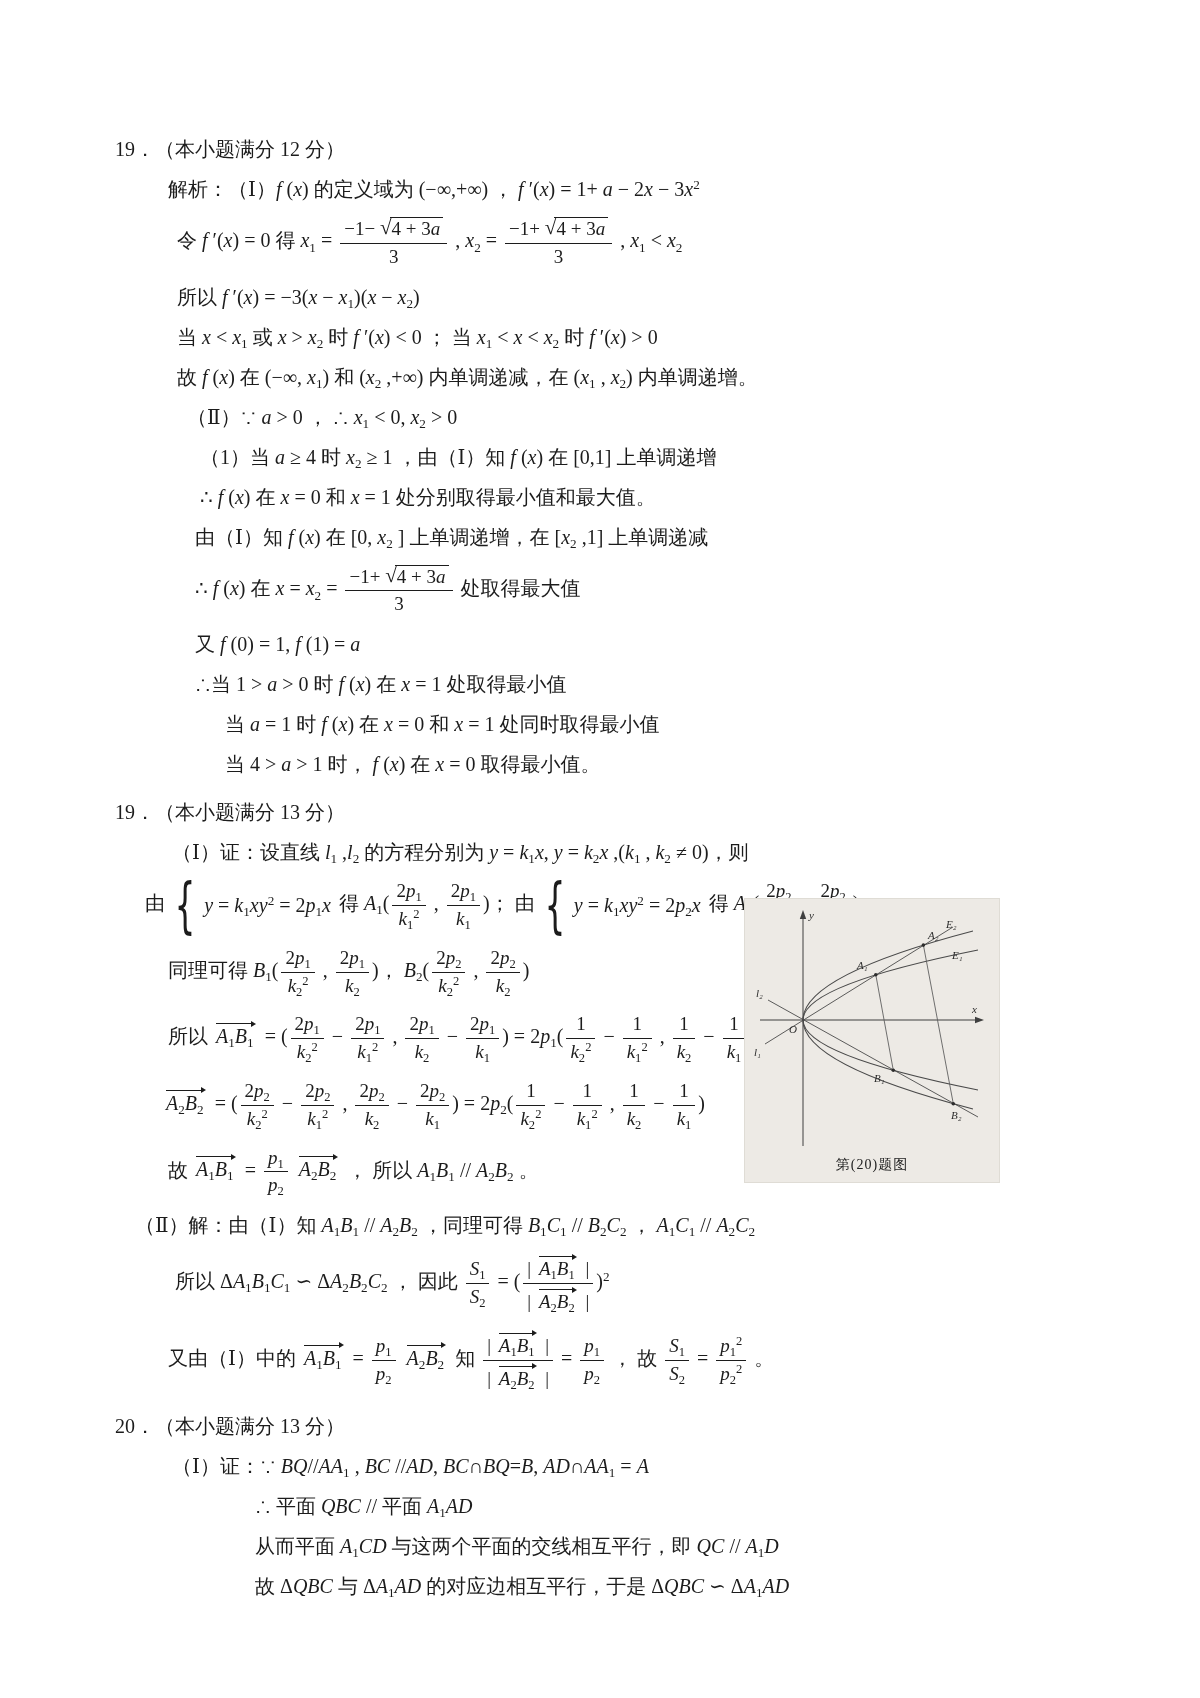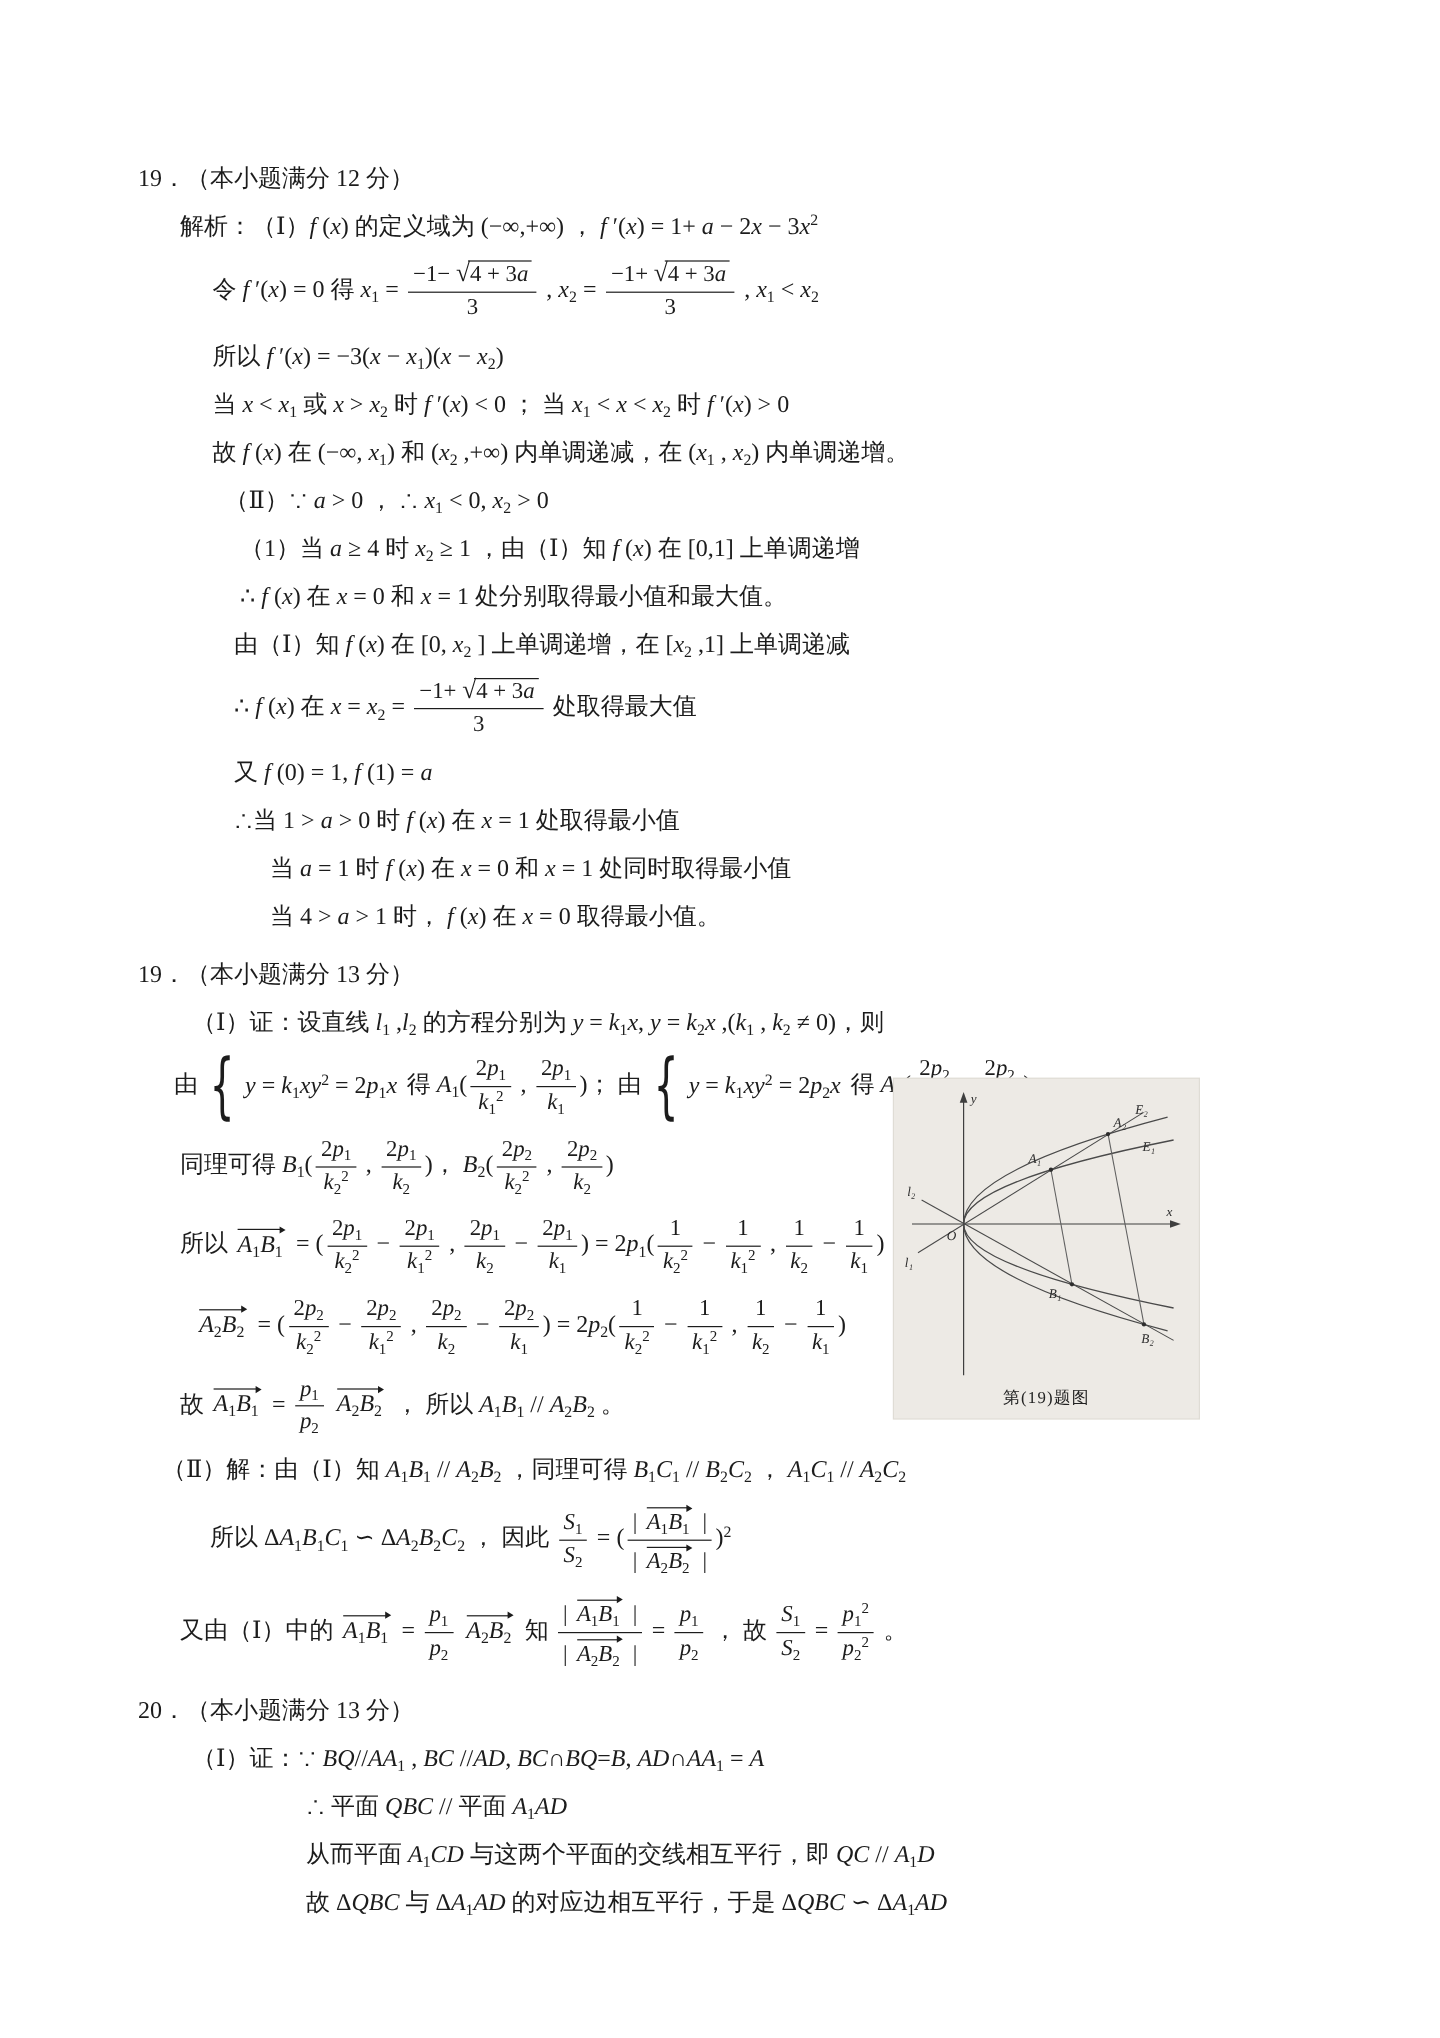--- a/index.html
+++ b/index.html
@@ -28,21 +28,21 @@
   .vec{position:relative;display:inline-block;padding:6px 5px 0 2px;margin:0 1px;line-height:1.05;}
   .vec::before{content:"";position:absolute;top:3px;left:2px;right:6px;border-top:1.3px solid #1c1c1c;}
   .vec::after{content:"";position:absolute;top:3.6px;right:0;width:0;height:0;border:3px solid transparent;border-left:5.5px solid #1c1c1c;transform:translateY(-50%);}
   
   .cases{display:inline-flex;align-items:center;vertical-align:middle;margin:2px 3px;}
   .cases>.brc{font-size:3.0em;font-weight:400;line-height:0.85;transform:scaleX(0.55);margin:0 -5px 0 -7px;font-family:"DejaVu Sans",sans-serif;color:#1c1c1c;}
   .cases>.cl{display:flex;flex-direction:row;padding-left:5px;}
   .cases>.cl>span{line-height:1.35;}
   
   .in0{margin-left:0;}  .in20{margin-left:20px;} .in30{margin-left:30px;}
-  .in35{margin-left:35px;} .in45{margin-left:45px;} .in48{margin-left:48px;}
+  .in35{margin-left:53px;} .in45{margin-left:57px;} .in48{margin-left:48px;}
   .in60{margin-left:60px;} .in62{margin-left:62px;} .in72{margin-left:72px;}
   .in80{margin-left:80px;} .in85{margin-left:85px;} .in88{margin-left:88px;}
   .in110{margin-left:110px;} .in140{margin-left:140px;}
   
   .fig{position:absolute;left:630px;top:102px;width:248px;margin:0;background:#edeae5;padding:3px;box-shadow:0 0 0 1px #dfdcd5;}
   .fig svg{display:block;width:242px;height:250px;}
   .figcap{text-align:center;font-size:14px;padding:4px 0 5px;color:#222;letter-spacing:1px;font-family:"Liberation Serif",serif;}
   .ax{stroke:#3f3f3f;stroke-width:1;}
   .crv{stroke:#4a4a4a;stroke-width:1.1;fill:none;}
   .lnA{stroke:#4a4a4a;stroke-width:0.9;}
@@ -124,21 +124,21 @@
         <text class="flabel" x="41" y="131">O</text>
         <text class="flabel" x="198" y="26">E₂</text>
         <text class="flabel" x="204" y="57">E₁</text>
         <text class="flabel" x="109" y="67">A₁</text>
         <text class="flabel" x="180" y="37">A₂</text>
         <text class="flabel" x="126" y="180">B₁</text>
         <text class="flabel" x="203" y="217">B₂</text>
         <text class="flabel" x="6" y="154">l₁</text>
         <text class="flabel" x="8" y="95">l₂</text>
       </svg>
-      <figcaption class="figcap">第(19)题图</figcaption>
+      <figcaption class="figcap">第(20)题图</figcaption>
     </figure>
   </section>
 
   <section class="sec">
     <div class="ln in0">20．（本小题满分 13 分）</div>
     <div class="ln in45">（Ⅰ）证：∵ <i>BQ</i>//<i>AA</i><sub>1</sub> , <i>BC</i> //<i>AD</i>, <i>BC</i>∩<i>BQ</i>=<i>B</i>, <i>AD</i>∩<i>AA</i><sub>1</sub> = <i>A</i></div>
     <div class="ln in140">∴ 平面 <i>QBC</i> // 平面 <i>A</i><sub>1</sub><i>AD</i></div>
     <div class="ln in140">从而平面 <i>A</i><sub>1</sub><i>CD</i> 与这两个平面的交线相互平行，即 <i>QC</i> // <i>A</i><sub>1</sub><i>D</i></div>
     <div class="ln in140">故 Δ<i>QBC</i> 与 Δ<i>A</i><sub>1</sub><i>AD</i> 的对应边相互平行，于是 Δ<i>QBC</i> ∽ Δ<i>A</i><sub>1</sub><i>AD</i></div>
   </section>

